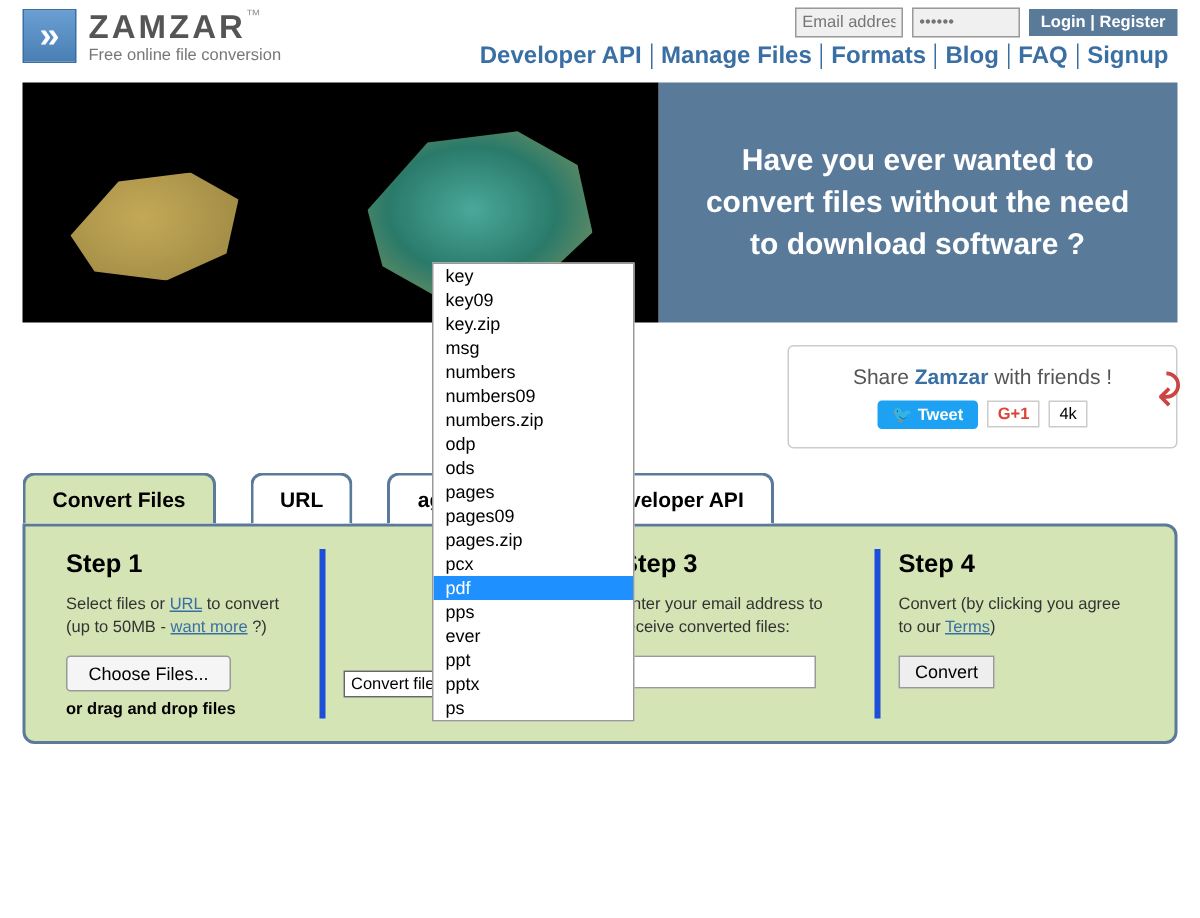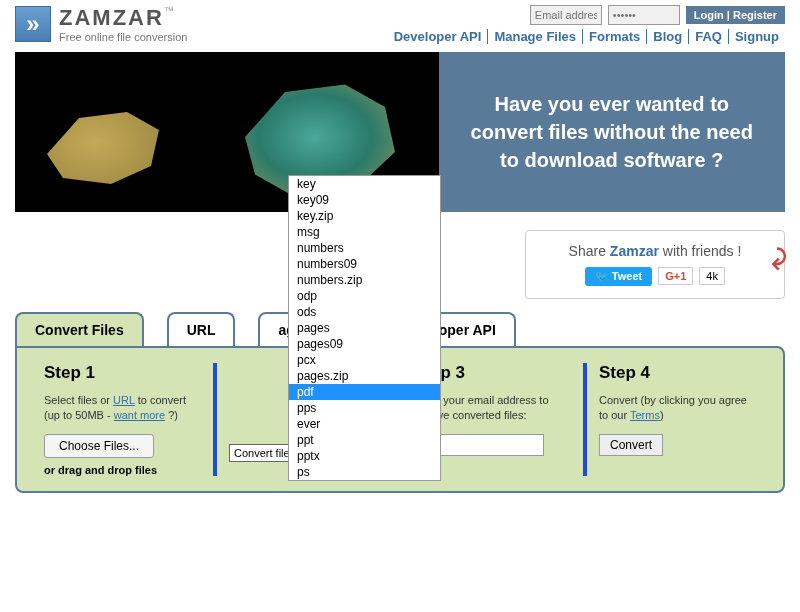--- a/index.html
+++ b/index.html
@@ -7,21 +7,21 @@
 .header{display:flex;align-items:flex-start;padding:5px 15px 0;justify-content:space-between}
 .logo-area{display:flex;align-items:center;gap:8px}
 .logo-icon{width:36px;height:36px;background:linear-gradient(#6a9fd4,#4a7fb4);border:1px solid #3a6fa4;display:flex;align-items:center;justify-content:center;font-size:24px;color:#fff;font-weight:bold}
 .logo-text{display:flex;flex-direction:column}
 .brand{font-size:22px;letter-spacing:2px;color:#555;font-weight:bold}
 .tagline{font-size:11px;color:#777}
 .top-right{display:flex;flex-direction:column;align-items:flex-end;gap:4px}
 .login-row{display:flex;gap:6px;align-items:center}
 .login-row input{width:72px;height:20px;border:1px solid #999;font-size:11px;padding:2px 4px;background:#f0f0f0}
 .login-btn{background:#5a7a9a;color:#fff;font-size:11px;padding:3px 8px;border:none;font-weight:bold}
-.nav-links{font-size:13px;color:#3a6fa4}
+.nav-links{font-size:16px;color:#3a6fa4}
 .nav-links a{color:#3a6fa4;text-decoration:none;font-weight:bold;padding:0 6px;border-right:1px solid #3a6fa4}
 .nav-links a:last-child{border:none}
 .hero{margin:8px 15px 0;height:160px;display:flex;position:relative}
 .hero-img{width:55%;background:#000;position:relative;overflow:hidden}
 .chameleon{position:absolute;width:160px;height:120px}
 .c1{left:0;top:30px;background:radial-gradient(ellipse,#c4a857,#8a7a3a);clip-path:polygon(20% 60%,40% 30%,70% 25%,90% 40%,85% 70%,60% 85%,30% 80%)}
 .c2{left:200px;top:10px;width:200px;height:150px;background:radial-gradient(ellipse,#4aa89a,#2a7a6a 40%,#c4a857);clip-path:polygon(15% 50%,35% 20%,65% 15%,85% 30%,90% 60%,70% 85%,40% 90%,20% 75%)}
 .hero-text{width:45%;background:#5a7a9a;color:#fff;display:flex;align-items:center;justify-content:center;text-align:center;padding:20px;font-size:20px;font-weight:bold;line-height:1.4}
 .share-box{position:absolute;right:15px;top:230px;border:1px solid #ccc;border-radius:4px;padding:12px 20px;width:260px;text-align:center;background:#fff}
 .share-title{font-size:14px;color:#555;margin-bottom:8px}
@@ -38,21 +38,21 @@
 .step{flex:1;border-right:4px solid #1d4ed8;padding:0 12px}
 .step:last-child{border:none}
 .step h3{font-size:17px;margin-bottom:10px}
 .step p{font-size:11px;color:#333;line-height:1.4;margin-bottom:10px}
 .step a{color:#3a6fa4;text-decoration:underline}
 .choose-btn{background:#f5f5f5;border:1px solid #999;padding:4px 14px;font-size:12px;border-radius:3px}
 .drag{font-size:11px;font-weight:bold;margin-top:6px}
 .select-box{background:#fff;border:1px solid #666;font-size:11px;padding:2px 4px;width:130px}
 .email-input{width:130px;height:22px;border:1px solid #999;background:#fff}
 .convert-btn{background:#eee;border:1px solid #999;padding:3px 10px;font-size:12px}
-.dropdown{position:absolute;left:288px;top:175px;width:153px;background:#fff;border:1px solid #999;z-index:50;font-size:12px;max-height:360px;overflow-y:auto}
+.dropdown{position:absolute;left:288px;top:175px;width:135px;background:#fff;border:1px solid #999;z-index:50;font-size:12px;max-height:360px;overflow-y:auto}
 .dropdown::-webkit-scrollbar{width:14px}
 .dropdown::-webkit-scrollbar-track{background:#f0f0f0}
 .dropdown::-webkit-scrollbar-thumb{background:#c0c0c0}
 .dd-item{padding:1px 8px;cursor:pointer}
 .dd-item.sel{background:#1e90ff;color:#fff}
 </style>
 </head>
 <body>
 
 <div class="header">
@@ -130,21 +130,21 @@
     <div class="dd-item">key09</div>
     <div class="dd-item">key.zip</div>
     <div class="dd-item">msg</div>
     <div class="dd-item">numbers</div>
     <div class="dd-item">numbers09</div>
     <div class="dd-item">numbers.zip</div>
     <div class="dd-item">odp</div>
     <div class="dd-item">ods</div>
     <div class="dd-item">pages</div>
     <div class="dd-item">pages09</div>
+    <div class="dd-item">pages.zip</div>
     <div class="dd-item">pcx</div>
-    <div class="dd-item">pages.zip</div>
     <div class="dd-item sel">pdf</div>
     <div class="dd-item">pps</div>
     <div class="dd-item">ever</div>
     <div class="dd-item">ppt</div>
     <div class="dd-item">pptx</div>
     <div class="dd-item">ps</div>
   </div>
 
 </body></html>

